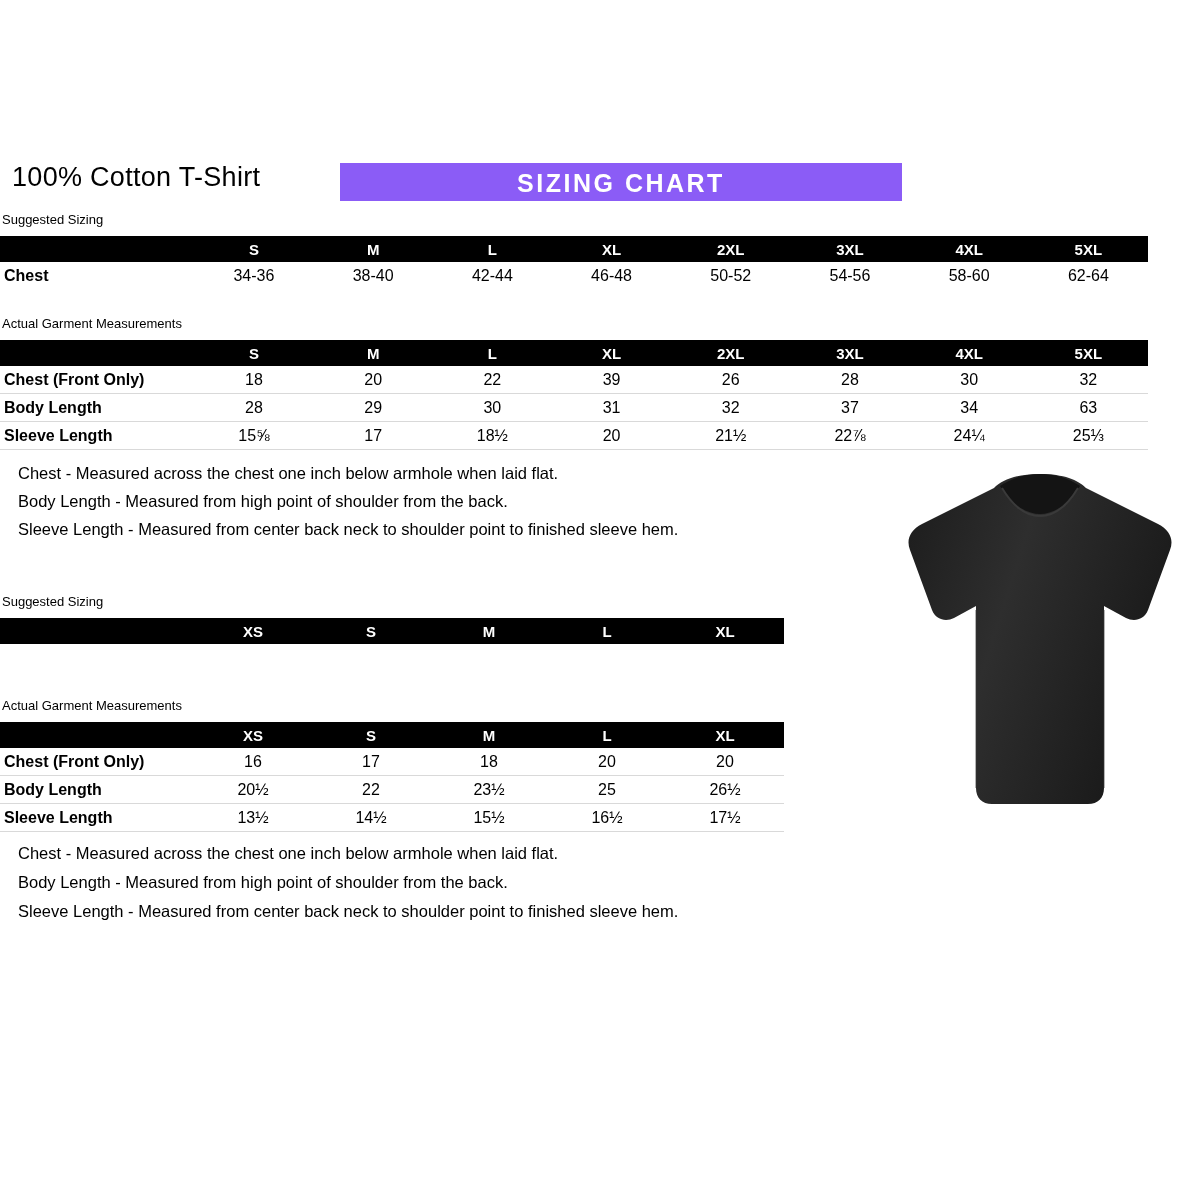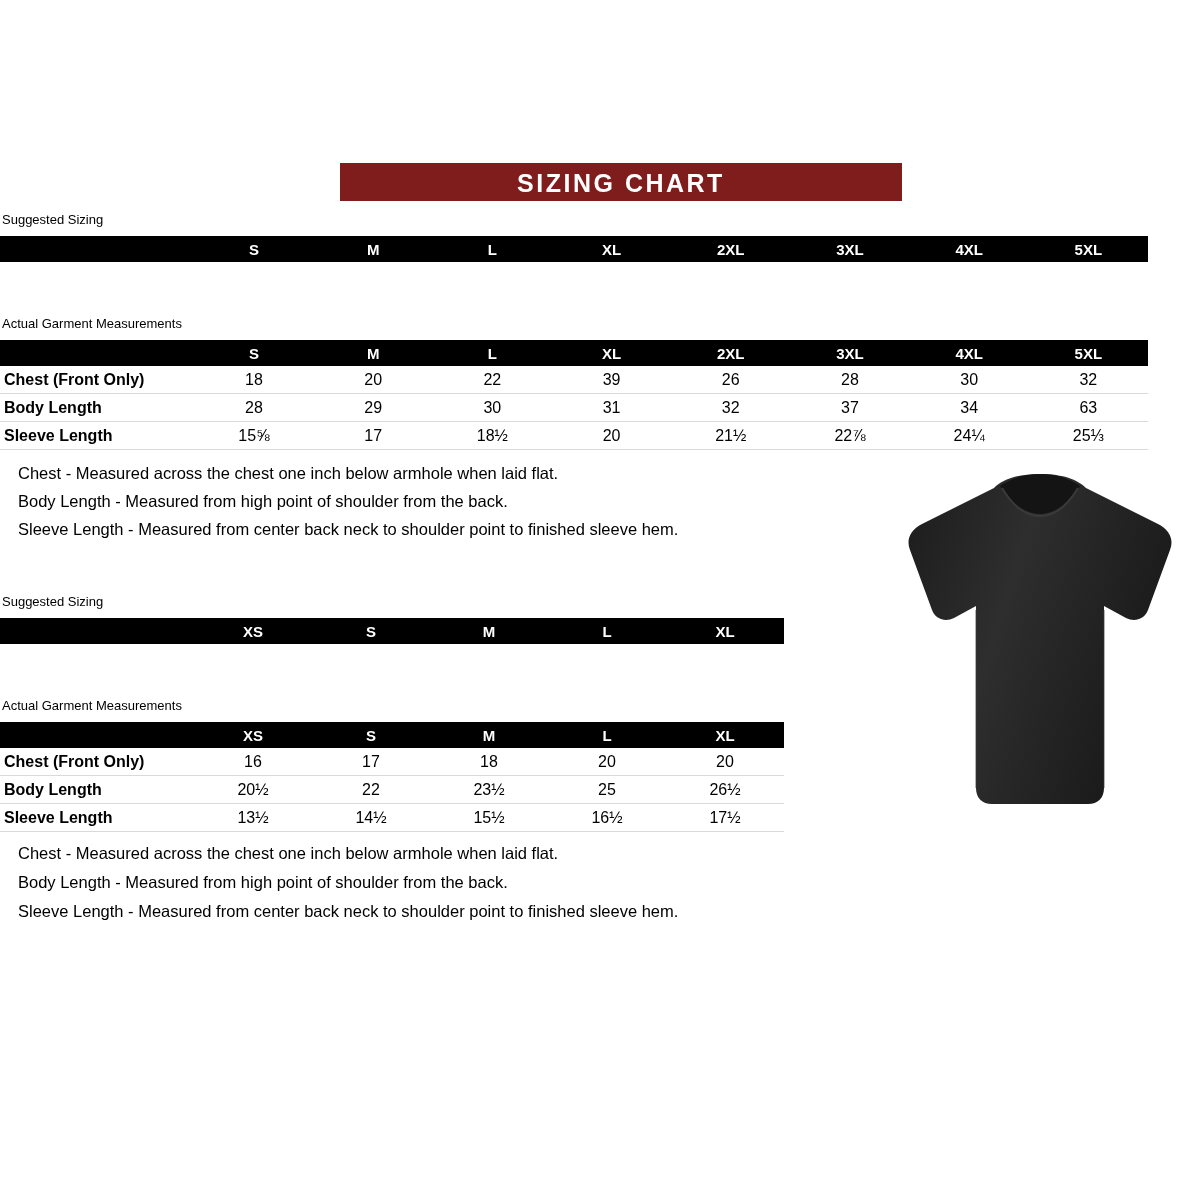--- a/index.html
+++ b/index.html
@@ -31,21 +31,21 @@
     font-weight: 400;
     letter-spacing: 0.3px;
     white-space: nowrap;
   }
   .sizing-chart-banner {
     position: absolute;
     left: 340px;
     top: 163px;
     width: 562px;
     height: 38px;
-    background: #7f1d1d;
+    background: #8b5cf6;
   }
   .sizing-chart-banner .label {
     position: absolute;
     left: 0;
     right: 0;
     top: 6px;
     text-align: center;
     color: #ffffff;
     font-size: 25px;
     font-weight: bold;
@@ -127,20 +127,21 @@
     top: 470px;
     width: 300px;
     height: 350px;
   }
 </style>
 </head>
 <body>
 
 <div class="page">
 
+  <div class="adult-title">100% Cotton T-Shirt</div>
 
   <div class="sizing-chart-banner">
     <div class="label">SIZING CHART</div>
   </div>
 
   <div class="sub-label" style="left:2px; top:212px;">Suggested Sizing</div>
 
   <table class="tbl sugg" style="left:0px; top:236px; width:1148px;">
     <colgroup>
       <col style="width:194px">
@@ -157,20 +158,31 @@
         <tr class="hdr-row">
       <td class="lead"></td>
       <td>S</td>
       <td>M</td>
       <td>L</td>
       <td>XL</td>
       <td>2XL</td>
       <td>3XL</td>
       <td>4XL</td>
       <td>5XL</td>
+    </tr>
+    <tr class="data-row nolines">
+      <td class="lead">Chest</td>
+      <td>34-36</td>
+      <td>38-40</td>
+      <td>42-44</td>
+      <td>46-48</td>
+      <td>50-52</td>
+      <td>54-56</td>
+      <td>58-60</td>
+      <td>62-64</td>
     </tr>
   </tbody>
     </table>
 
   <div class="sub-label" style="left:2px; top:316px;">Actual Garment Measurements</div>
 
   <table class="tbl" style="left:0px; top:340px; width:1148px;">
     <colgroup>
       <col style="width:194px">
       <col style="width:119px">

